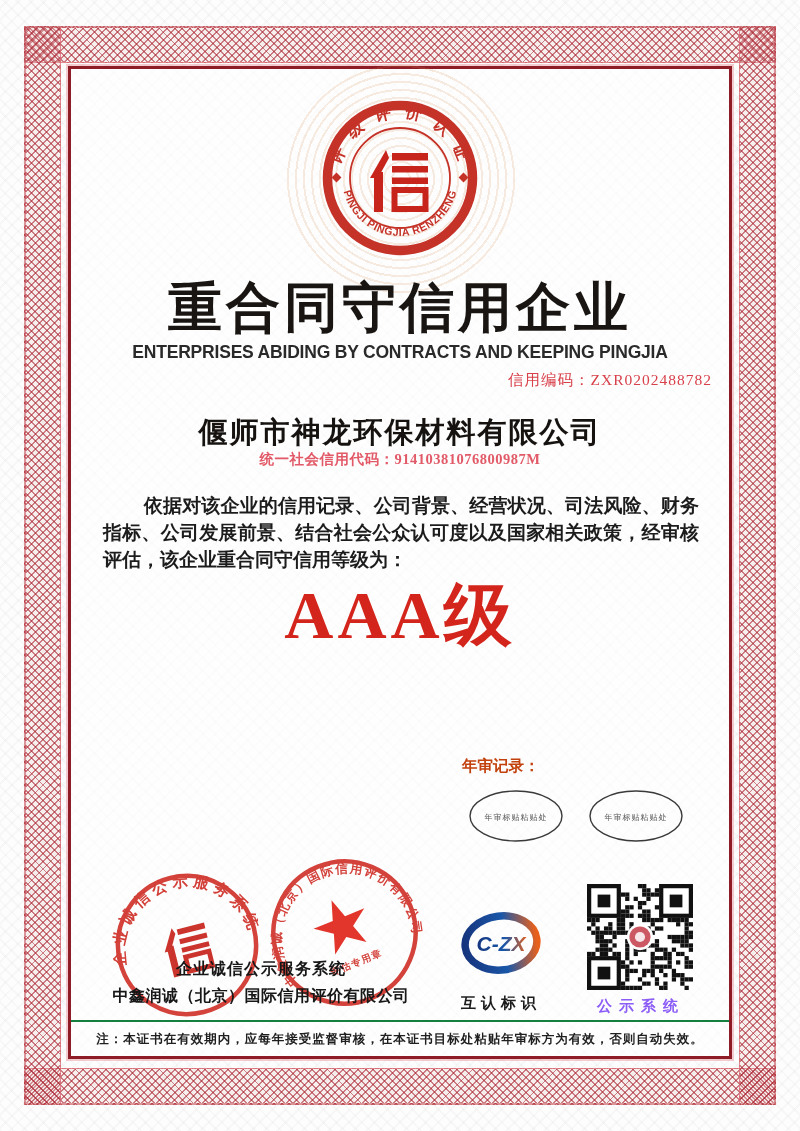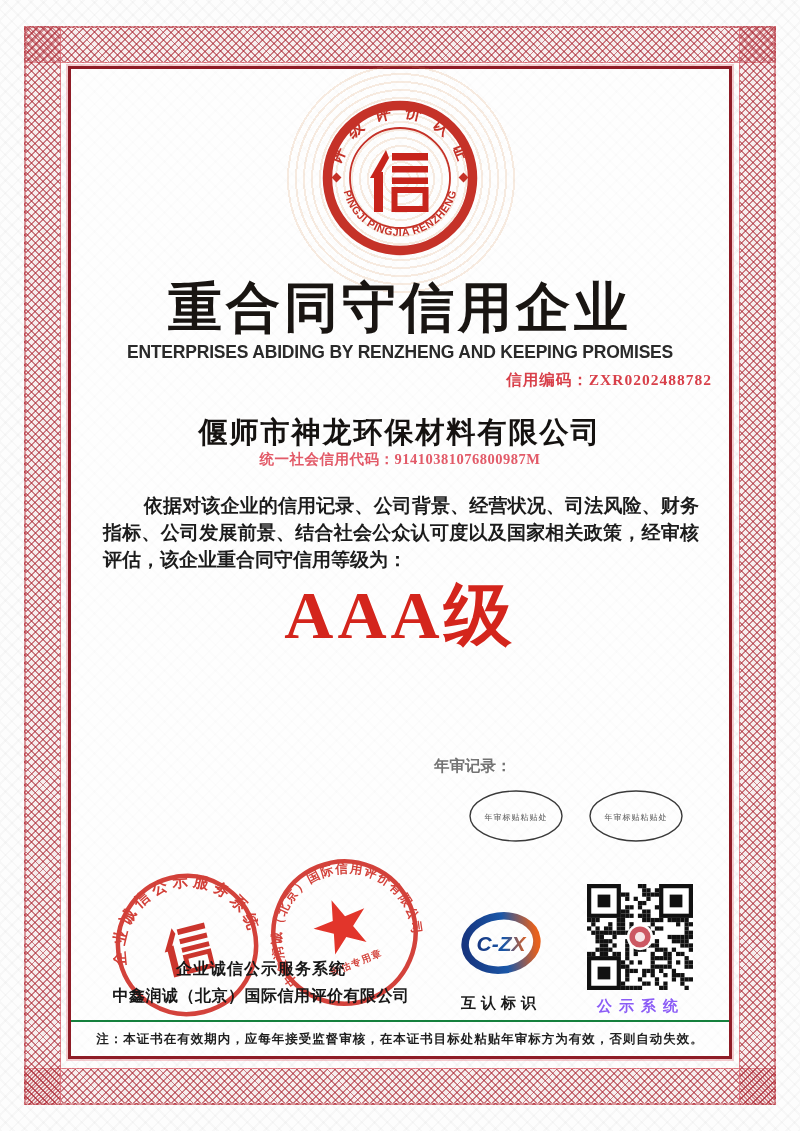--- a/index.html
+++ b/index.html
@@ -44,21 +44,21 @@
     left:0;right:0;top:203px;text-align:center;
     font-size:54px;font-weight:900;letter-spacing:4px;color:#191512;
     font-family:"Liberation Sans","DejaVu Sans",sans-serif;
   }
   .cert-subtitle{
     left:0;right:0;top:273px;text-align:center;
     font-size:17.5px;font-weight:700;letter-spacing:-0.2px;color:#2a2a2a;
   }
   .credit-code{
     right:17px;top:301px;text-align:right;
-    font-size:15.5px;font-weight:700;color:#d8404a;letter-spacing:1px;
+    font-size:15.5px;font-weight:400;color:#d8404a;letter-spacing:1px;
     font-family:"Liberation Serif","DejaVu Serif",serif;
   }
   .company-name{
     left:0;right:0;top:344px;text-align:center;
     font-size:29px;font-weight:900;letter-spacing:2px;color:#151210;
   }
   .uscc{
     left:0;right:0;top:381px;text-align:center;
     font-size:14.5px;font-weight:700;color:#e25a68;letter-spacing:.5px;
     font-family:"Liberation Serif","DejaVu Serif",serif;
@@ -70,21 +70,21 @@
     font-family:"Liberation Serif","DejaVu Serif",serif;
   }
   .grade{
     left:0;right:0;top:501px;text-align:center;
     font-size:68px;font-weight:900;letter-spacing:4px;color:#d4251c;
     font-family:"Liberation Serif","DejaVu Serif",serif;
   }
   .details{left:33px;top:663px;}
   .detail-row{height:30px;font-size:15.5px;font-weight:800;color:#111;letter-spacing:.5px;}
   .detail-row .lab{display:inline-block;}
-  .annual-label{left:363px;top:687px;font-size:15.5px;font-weight:800;color:#737373;}
+  .annual-label{left:391px;top:687px;font-size:15.5px;font-weight:800;color:#c2410c;}
   .oval1{left:395px;top:718px;}
   .oval2{left:515px;top:718px;}
 
   .seal-left{left:41px;top:801px;width:150px;height:150px;transform:rotate(-14deg);}
   .seal-right{left:196px;top:786px;width:155px;height:155px;transform:rotate(-22deg);}
   .caption1{left:0px;top:890px;width:380px;text-align:center;font-size:16px;font-weight:900;color:#171717;letter-spacing:1px;z-index:5;}
   .caption2{left:0px;top:917px;width:380px;text-align:center;font-size:16px;font-weight:900;color:#171717;letter-spacing:.5px;z-index:5;}
 
   .czx-logo{left:388px;top:840px;width:84px;height:70px;}
   .czx-label{left:360px;top:925px;width:140px;text-align:center;font-size:15px;font-weight:800;letter-spacing:5px;color:#1b1b1b;}
@@ -130,21 +130,21 @@
       <path d="M66 52 L50 80 L58 80 L69 60 Z"></path>
       <rect x="54" y="74" width="9" height="40"></rect>
       <rect x="72" y="55" width="36" height="7.5"></rect>
       <rect x="72" y="68" width="36" height="6.5"></rect>
       <rect x="72" y="79.5" width="36" height="6.5"></rect>
       <rect x="74.5" y="92" width="31" height="19" fill="none" stroke="#c7241c" stroke-width="6"></rect>
     </g>
   </svg>
 
   <div class="abs cert-title">重合同守信用企业</div>
-  <div class="abs cert-subtitle">ENTERPRISES ABIDING BY RENZHENG AND KEEPING PROMISES</div>
+  <div class="abs cert-subtitle">ENTERPRISES ABIDING BY CONTRACTS AND KEEPING PINGJIA</div>
   <div class="abs credit-code">信用编码：ZXR0202488782</div>
   <div class="abs company-name">偃师市神龙环保材料有限公司</div>
   <div class="abs uscc">统一社会信用代码：91410381076800987M</div>
   <div class="abs body-par">依据对该企业的信用记录、公司背景、经营状况、司法风险、财务指标、公司发展前景、结合社会公众认可度以及国家相关政策，经审核评估，该企业重合同守信用等级为：</div>
   <div class="abs grade">AAA级</div>
 
 
   <div class="abs annual-label">年审记录：</div>
 
   <svg class="abs oval1" width="100" height="58" viewBox="0 0 100 58">

